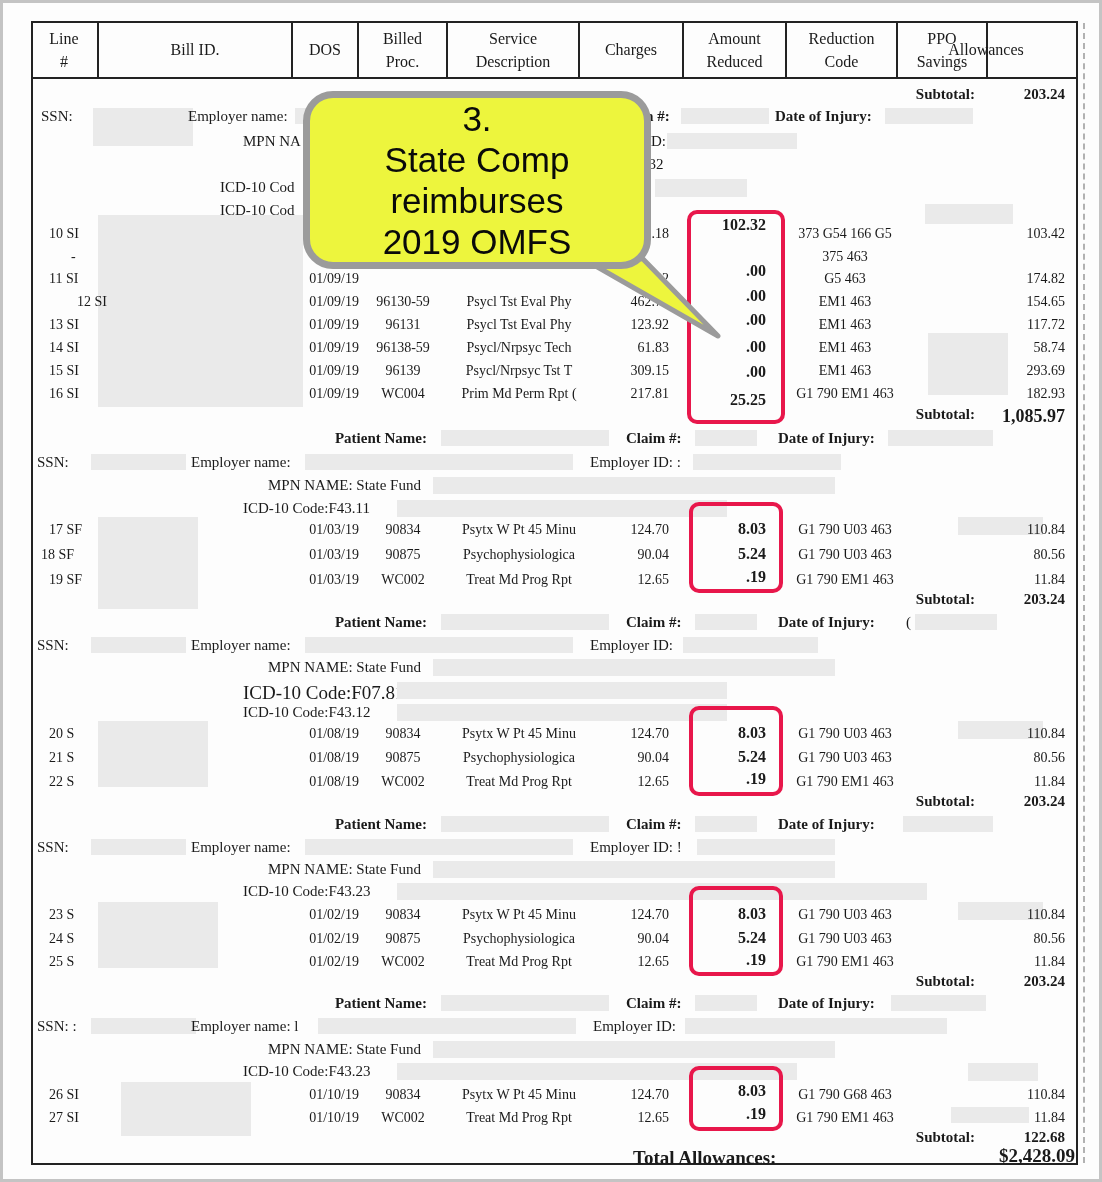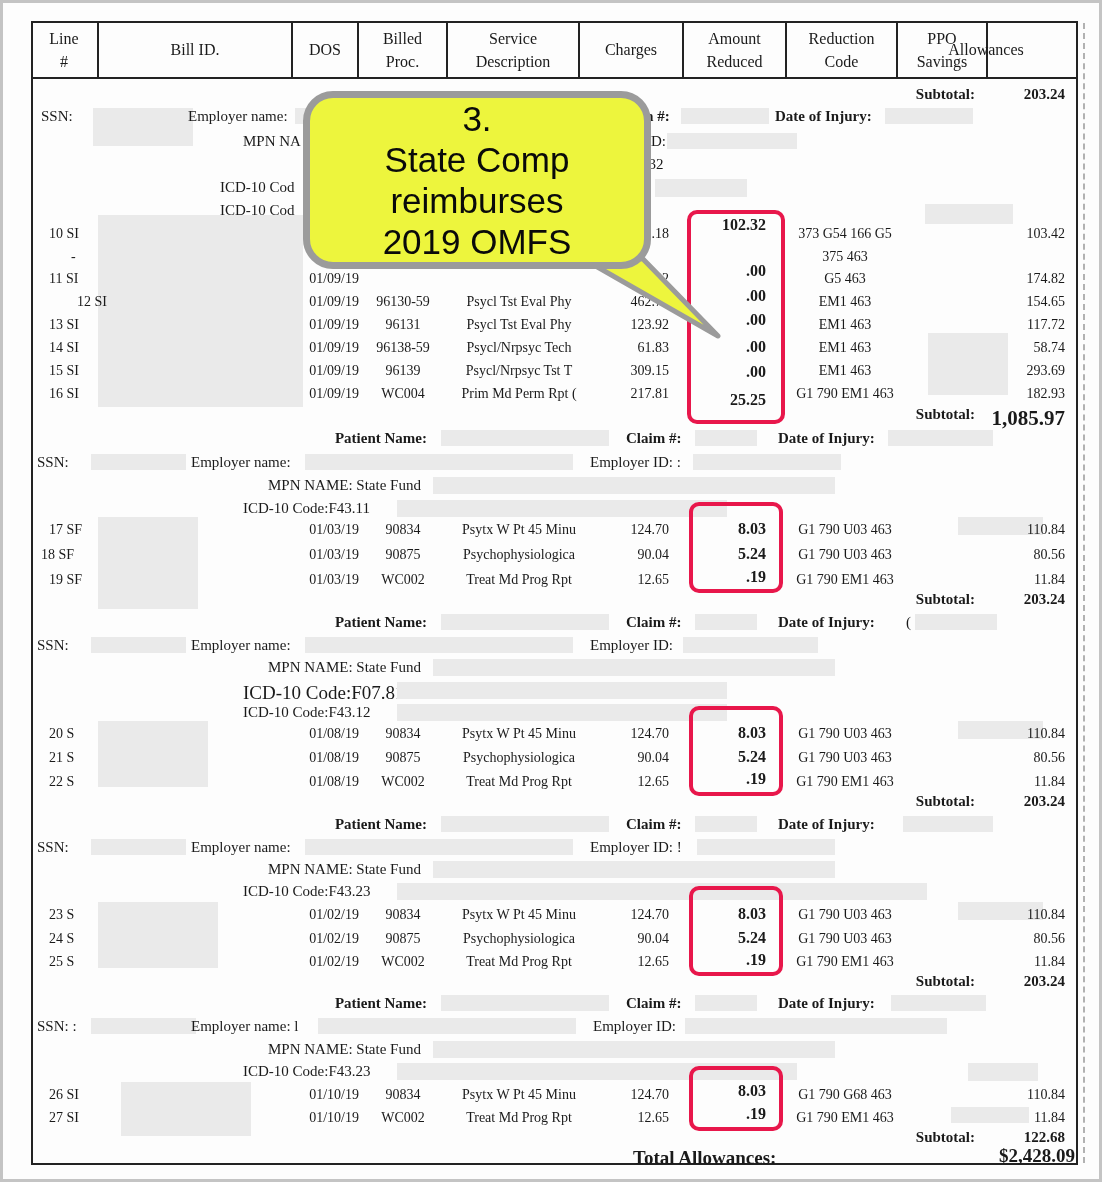--- a/index.html
+++ b/index.html
@@ -120,21 +120,21 @@
       </div>
       <div class="redbox" style="left: 684px; top: 207px; width: 98px; height: 214px;"></div>
       <div class="abs reduced" style="top: 214px; right: 333px;">102.32</div>
       <div class="abs reduced" style="top: 260px; right: 333px;">.00</div>
       <div class="abs reduced" style="top: 285px; right: 333px;">.00</div>
       <div class="abs reduced" style="top: 309px; right: 333px;">.00</div>
       <div class="abs reduced" style="top: 336px; right: 333px;">.00</div>
       <div class="abs reduced" style="top: 361px; right: 333px;">.00</div>
       <div class="abs reduced" style="top: 389px; right: 333px;">25.25</div>
       <div class="abs" style="top: 404px; right: 124px; font-weight: bold; font-size: 15px;">Subtotal:</div>
-      <div class="abs" style="top: 404px; right: 34px; font-weight: bold; font-size: 21px;">1,085.97</div>
+      <div class="abs" style="top: 404px; right: 34px; font-weight: bold; font-size: 18px;">1,085.97</div>
       <div class="redact" style="left: 95px; top: 514px; width: 100px; height: 92px;"></div>
       <div class="redact" style="left: 955px; top: 514px; width: 85px; height: 18px;"></div>
       <div class="abs" style="top: 428px; right: 672px; font-weight: bold; font-size: 15px;">Patient Name:</div>
       <div class="redact" style="left: 438px; top: 427px; width: 168px; height: 16px;"></div>
       <div class="abs" style="top: 428px; left: 623px; font-weight: bold; font-size: 15px;">Claim #:</div>
       <div class="redact" style="left: 692px; top: 427px; width: 62px; height: 16px;"></div>
       <div class="abs" style="top: 428px; left: 775px; font-weight: bold; font-size: 15px;">Date of Injury:</div>
       <div class="redact" style="left: 885px; top: 427px; width: 105px; height: 16px;"></div>
       <div class="abs" style="top: 452px; left: 34px; font-size: 15px;">SSN:</div>
       <div class="redact" style="left: 88px; top: 451px; width: 95px; height: 16px;"></div>

